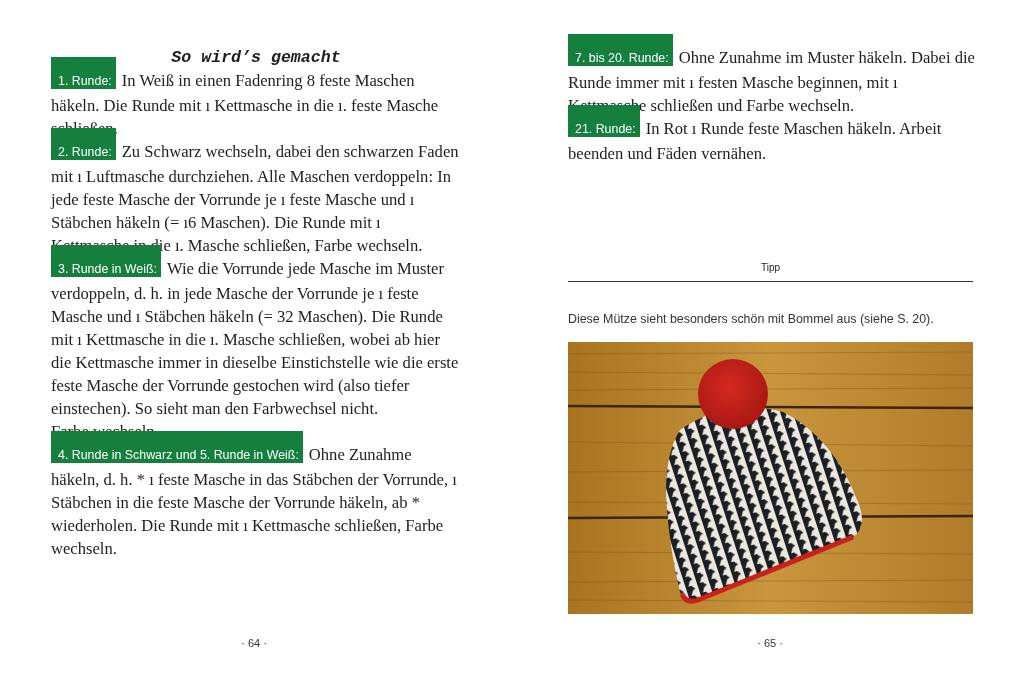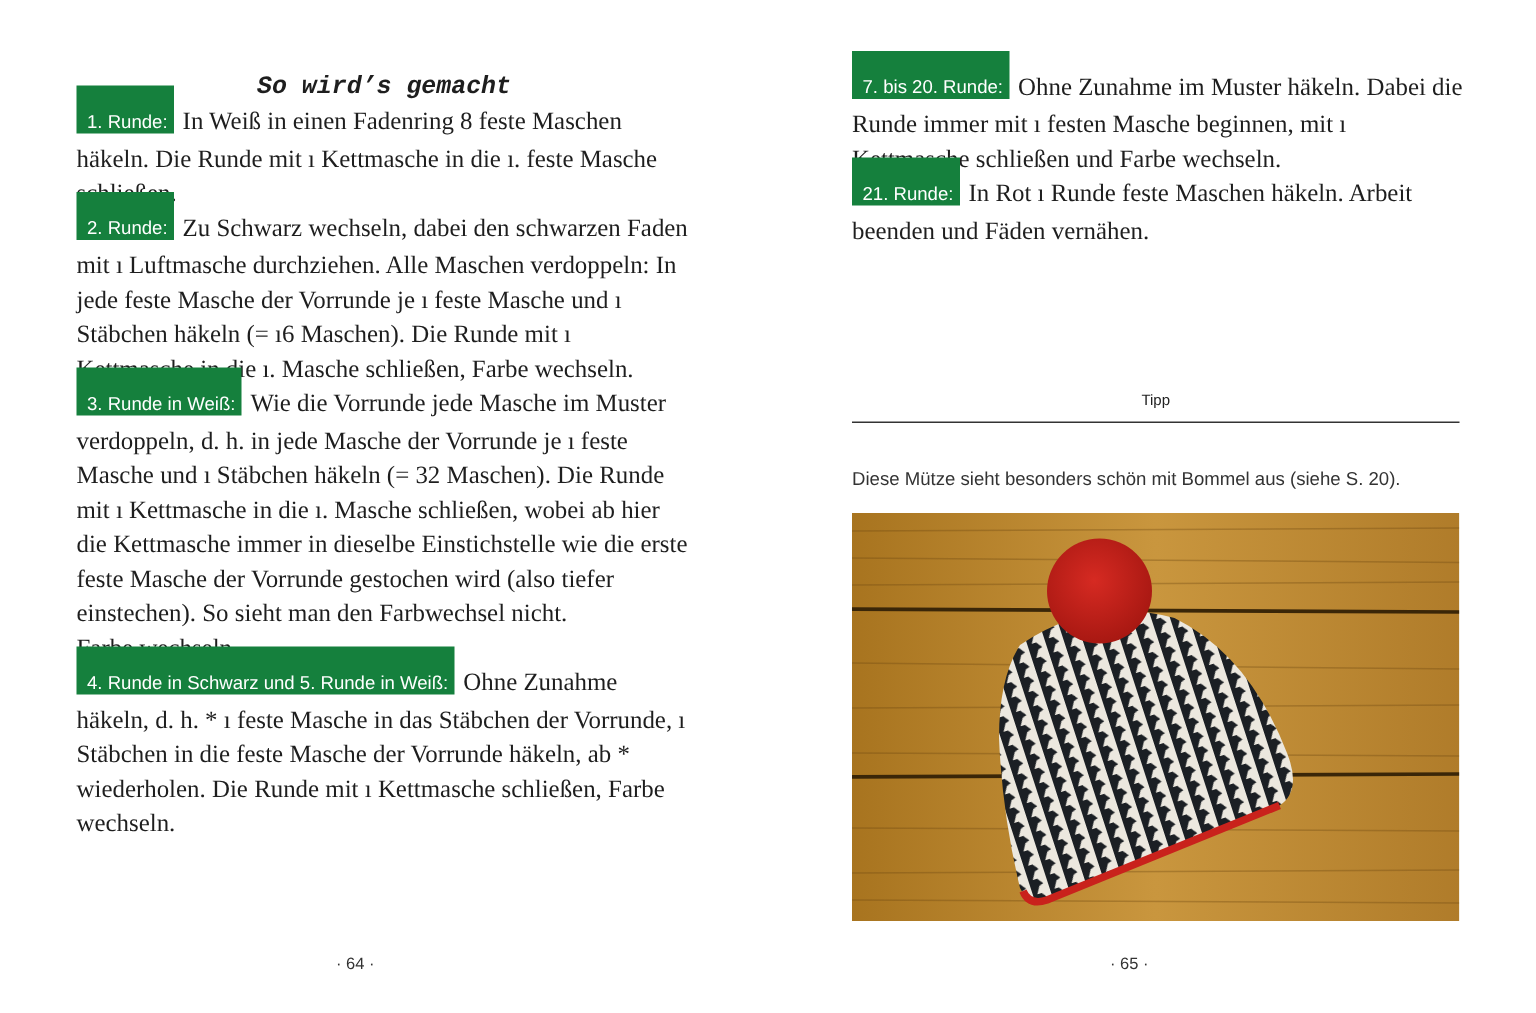--- a/index.html
+++ b/index.html
@@ -53,21 +53,21 @@
   .tipp-text {
     position: absolute; left: 56px; top: 312px; width: 420px;
     font-family: "Liberation Sans", sans-serif; font-size: 12.4px;
     color: #333;
   }
   .photo {
     position: absolute; left: 56px; top: 342px; width: 405px; height: 272px;
     overflow: hidden;
   }
   .page-number {
-    position: absolute; top: 637px; width: 60px; text-align: left;
+    position: absolute; top: 637px; width: 60px; text-align: center;
     font-family: "Liberation Sans", sans-serif; font-size: 11px; color: #333;
   }
   .pn-left { left: 224px; }
   .pn-right { left: 228px; }
 </style>
 </head>
 <body>
 
 <div class="page page-left">
   <div class="body-text left-text">

